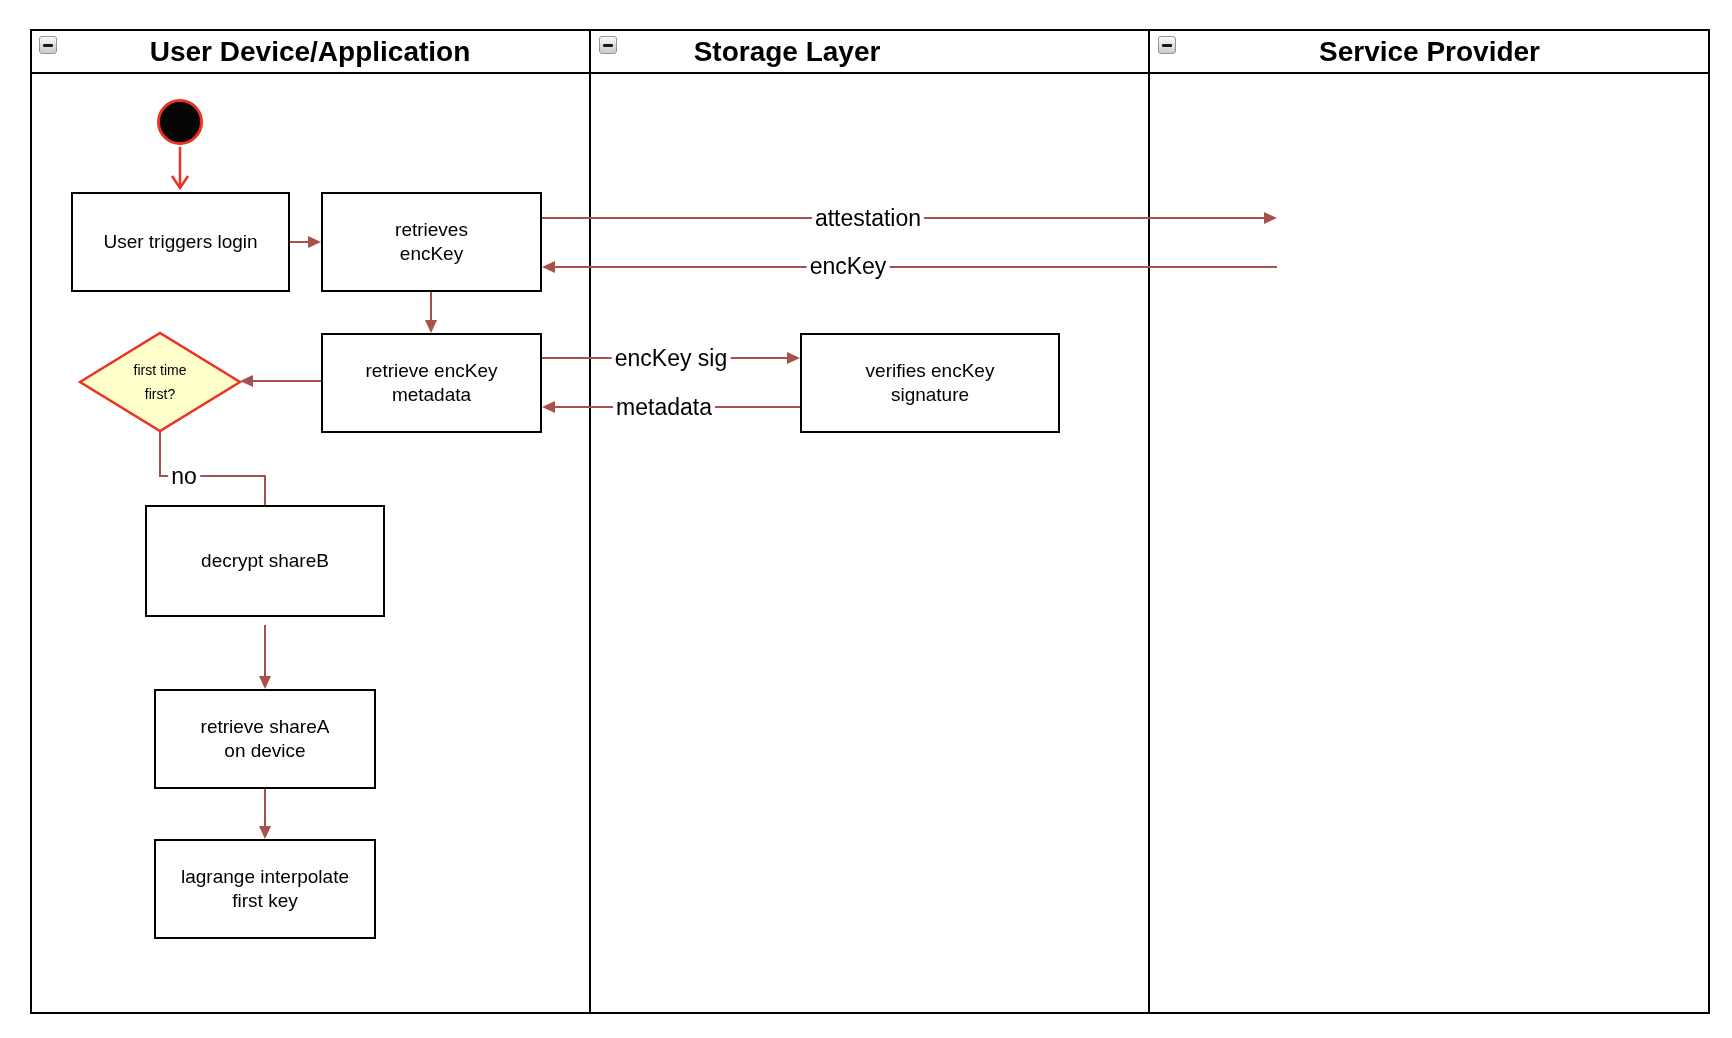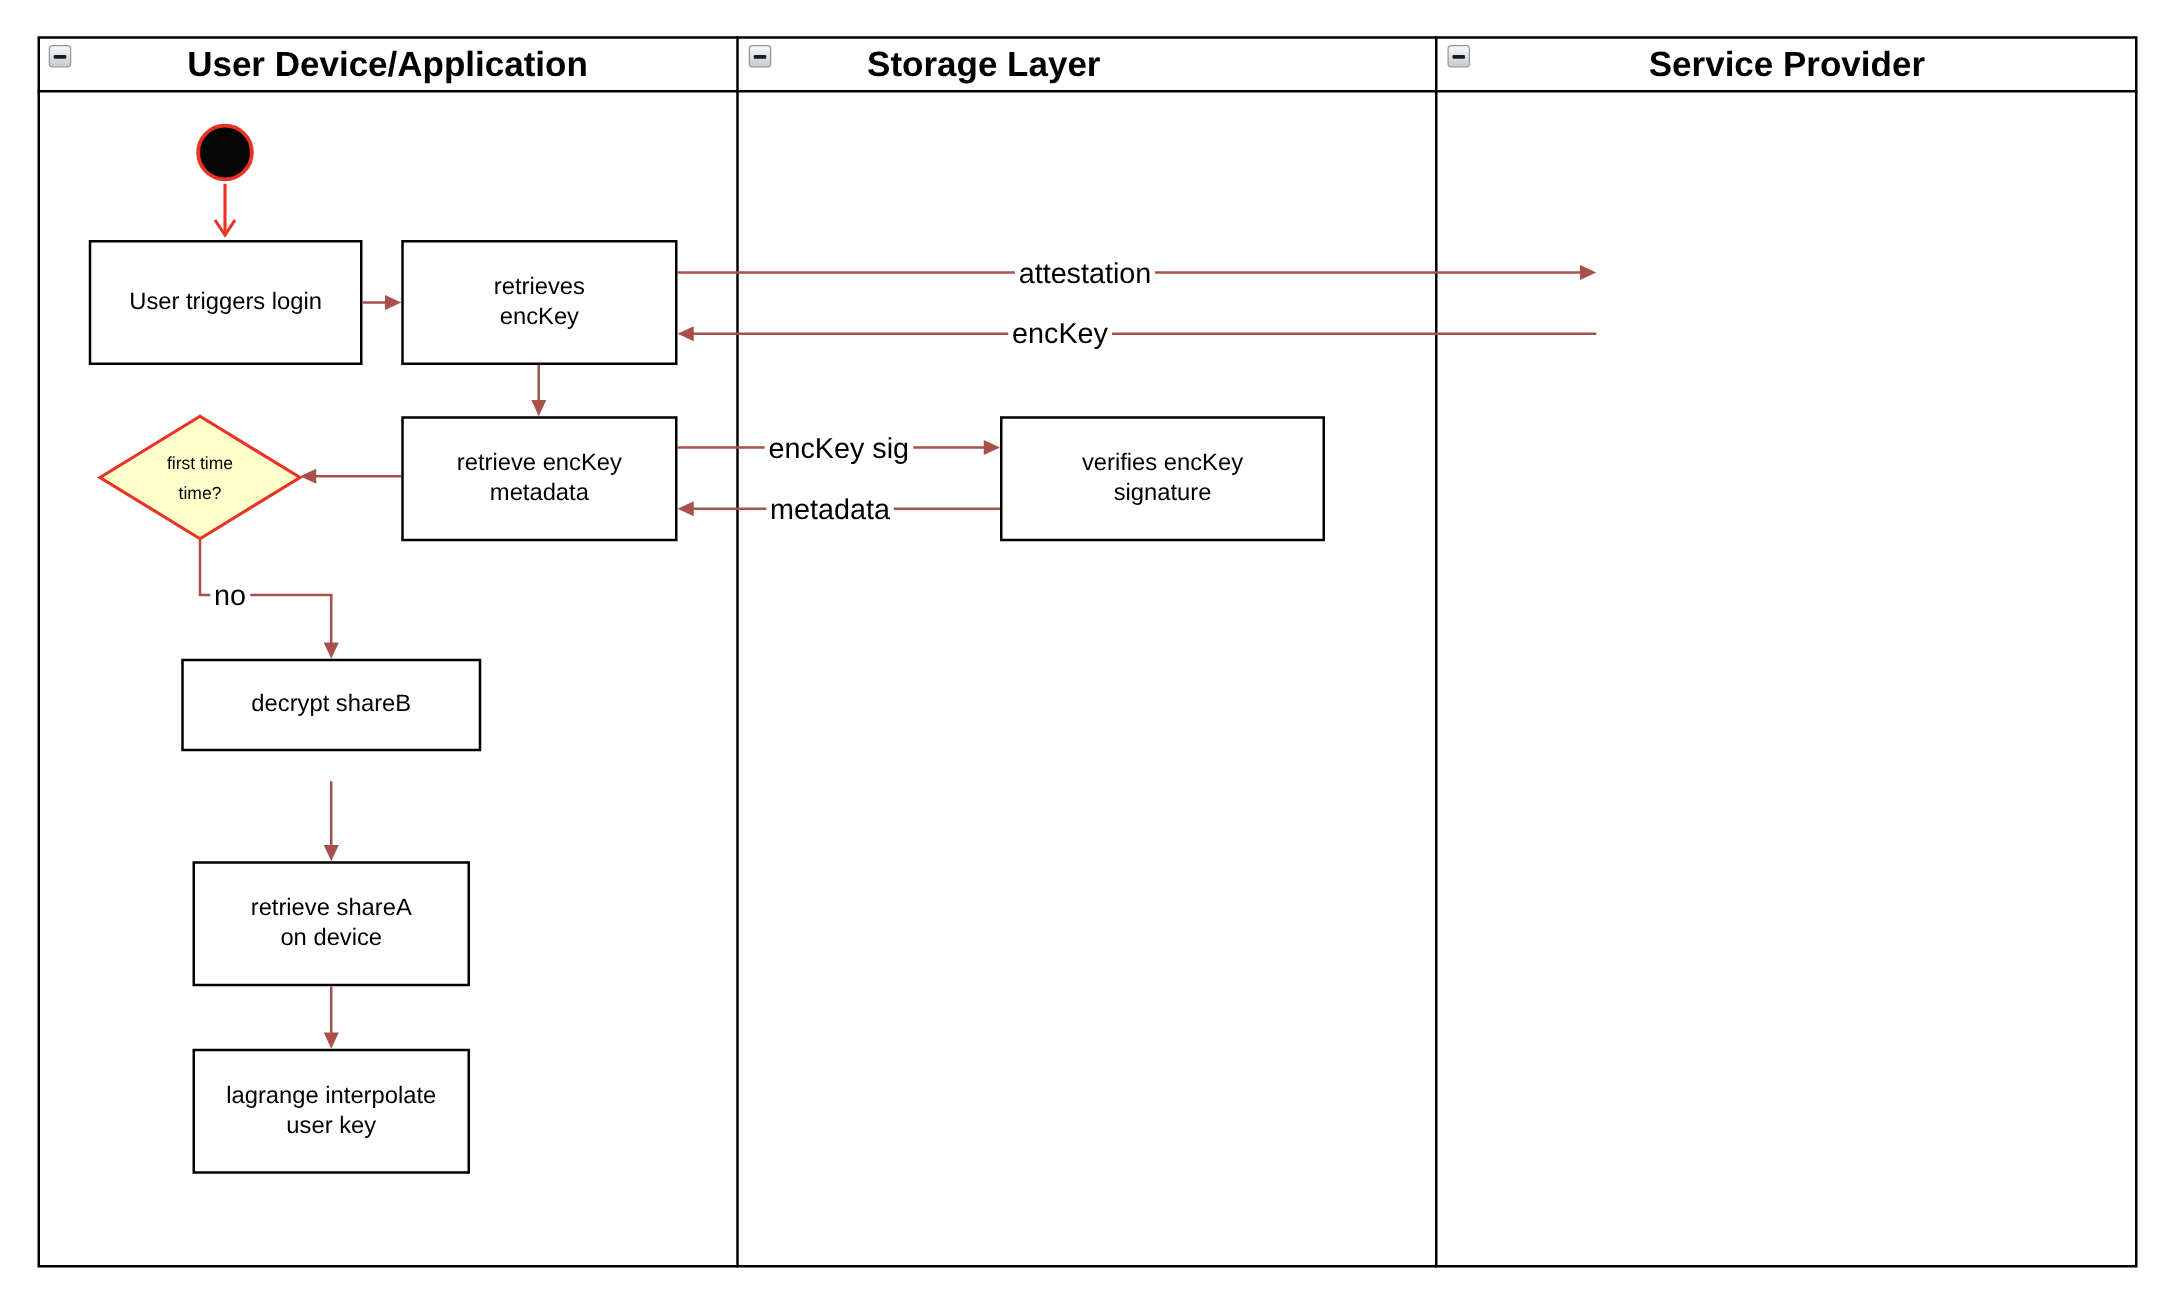--- a/index.html
+++ b/index.html
@@ -157,37 +157,37 @@
     <span>retrieve encKey</span>
     <span>metadata</span>
   </div>
 
   <div class="abs node" style="left:800px;top:333px;width:260px;height:100px">
     <span>verifies encKey</span>
     <span>signature</span>
   </div>
 
 
-  <div class="abs node" style="left:145px;top:527px;width:240px;height:74px">
+  <div class="abs node" style="left:145px;top:505px;width:240px;height:112px">
     <span>decrypt shareB</span>
   </div>
 
   <div class="abs node" style="left:154px;top:689px;width:222px;height:100px">
     <span>retrieve shareA</span>
     <span>on device</span>
   </div>
 
   <div class="abs node" style="left:154px;top:839px;width:222px;height:100px">
     <span>lagrange interpolate</span>
-    <span>user key</span>
+    <span>first key</span>
   </div>
 
   <div class="abs diamond-label">
     <span>first time</span>
-    <span>time?</span>
+    <span>first?</span>
   </div>
 
   <span class="abs edge-label" style="left:868px;top:218px">attestation</span>
   <span class="abs edge-label" style="left:848px;top:266px">encKey</span>
   <span class="abs edge-label" style="left:671px;top:358px">encKey sig</span>
   <span class="abs edge-label" style="left:664px;top:407px">metadata</span>
   <span class="abs edge-label" style="left:184px;top:476px">no</span>
 
 </div>
 

